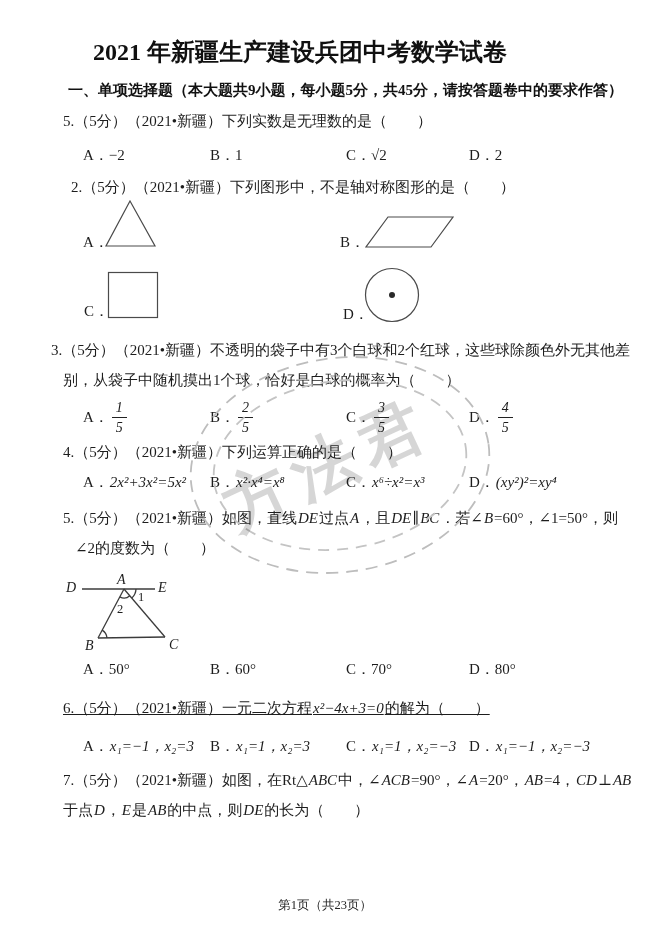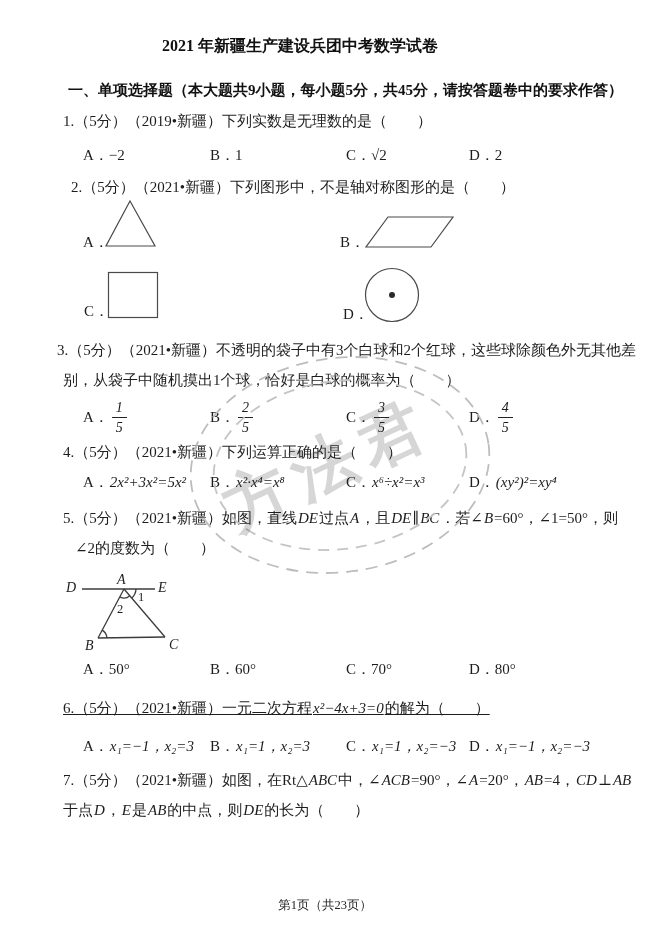--- a/index.html
+++ b/index.html
@@ -7,21 +7,21 @@
     position:relative;
     width:650px;
     height:949px;
     background:#ffffff;
     overflow:hidden;
     font-family:"Liberation Serif","DejaVu Serif",serif;
     color:#1d1d1d;
   }
   .t{position:absolute;white-space:pre;font-size:15px;line-height:20px;color:#1d1d1d;}
   .bold{font-weight:700;color:#111;}
-  .title{position:absolute;top:36px;left:0;width:600px;text-align:center;font-size:16px;font-weight:700;color:#101010;}
+  .title{position:absolute;top:36px;left:0;width:600px;text-align:center;font-size:24px;font-weight:700;color:#101010;}
   .footer{position:absolute;top:897px;left:0;width:650px;text-align:center;font-size:12.5px;color:#222;}
   .m{font-style:italic;padding:0 1px;}
   .opt-row{position:absolute;left:0;width:650px;height:20px;font-size:15px;}
   .opt{position:absolute;top:0;white-space:pre;display:flex;align-items:center;}
   .c1{left:83px;} .c2{left:210px;} .c3{left:346px;} .c4{left:469px;}
   .fopt-row{position:absolute;left:0;width:650px;height:42px;}
   .fopt{position:absolute;top:0;height:42px;display:flex;align-items:center;white-space:pre;font-size:15px;}
   .frac{display:inline-flex;flex-direction:column;align-items:center;margin-left:3px;font-size:14px;line-height:17px;font-style:italic;}
   .frac .num{border-bottom:1.2px solid #222;padding:0 4px 1px 4px;}
   .frac .den{padding-top:1px;}
@@ -53,21 +53,21 @@
     </g>
   </svg>
   <div class="wm-text">方法君</div>
 
   <div class="content">
 
     <div class="title">2021 年新疆生产建设兵团中考数学试卷</div>
 
     <div class="t bold" style="left:68px;top:80px;">一、单项选择题（本大题共9小题，每小题5分，共45分，请按答题卷中的要求作答）</div>
 
-    <div class="t" style="left:63px;top:111px;">1.（5分）（2019•新疆）下列实数是无理数的是（　　）</div>
+    <div class="t" style="left:63px;top:111px;">5.（5分）（2021•新疆）下列实数是无理数的是（　　）</div>
     <div class="opt-row" style="top:146px;">
       <span class="opt c1"><span>A．</span><span>−2</span></span>
       <span class="opt c2"><span>B．</span><span>1</span></span>
       <span class="opt c3"><span>C．</span><span>√2</span></span>
       <span class="opt c4"><span>D．</span><span>2</span></span>
     </div>
 
     <div class="t" style="left:63px;top:177px;margin-left:8px;">2.（5分）（2021•新疆）下列图形中，不是轴对称图形的是（　　）</div>
 
     <span class="shape-label" style="left:83px;top:233px;">A．</span>
@@ -84,21 +84,21 @@
     <svg style="left:107px;top:271px;" width="52" height="48" viewBox="0 0 52 48">
       <rect class="shp" x="1.5" y="1.5" width="49" height="45"></rect>
     </svg>
 
     <span class="shape-label" style="left:343px;top:305px;">D．</span>
     <svg style="left:363px;top:266px;" width="58" height="58" viewBox="0 0 58 58">
       <circle class="shp" cx="29" cy="29" r="26.5"></circle>
       <circle cx="29" cy="29" r="3" fill="#2a2a2a"></circle>
     </svg>
 
-    <div class="t" style="left:57px;top:340px;">3.（5分）（2021•新疆）不透明的袋子中有3个白球和2个红球，这些球除颜色外无其他差</div>
+    <div class="t" style="left:51px;top:340px;">3.（5分）（2021•新疆）不透明的袋子中有3个白球和2个红球，这些球除颜色外无其他差</div>
     <div class="t" style="left:63px;top:370px;">别，从袋子中随机摸出1个球，恰好是白球的概率为（　　）</div>
     <div class="fopt-row" style="top:396px;">
       <span class="fopt c1"><span>A．</span><span class="frac"><span class="num">1</span><span class="den">5</span></span></span>
       <span class="fopt c2"><span>B．</span><span class="frac"><span class="num">2</span><span class="den">5</span></span></span>
       <span class="fopt c3"><span>C．</span><span class="frac"><span class="num">3</span><span class="den">5</span></span></span>
       <span class="fopt c4"><span>D．</span><span class="frac"><span class="num">4</span><span class="den">5</span></span></span>
     </div>
 
     <div class="t" style="left:63px;top:442px;">4.（5分）（2021•新疆）下列运算正确的是（　　）</div>
     <div class="opt-row" style="top:473px;">

